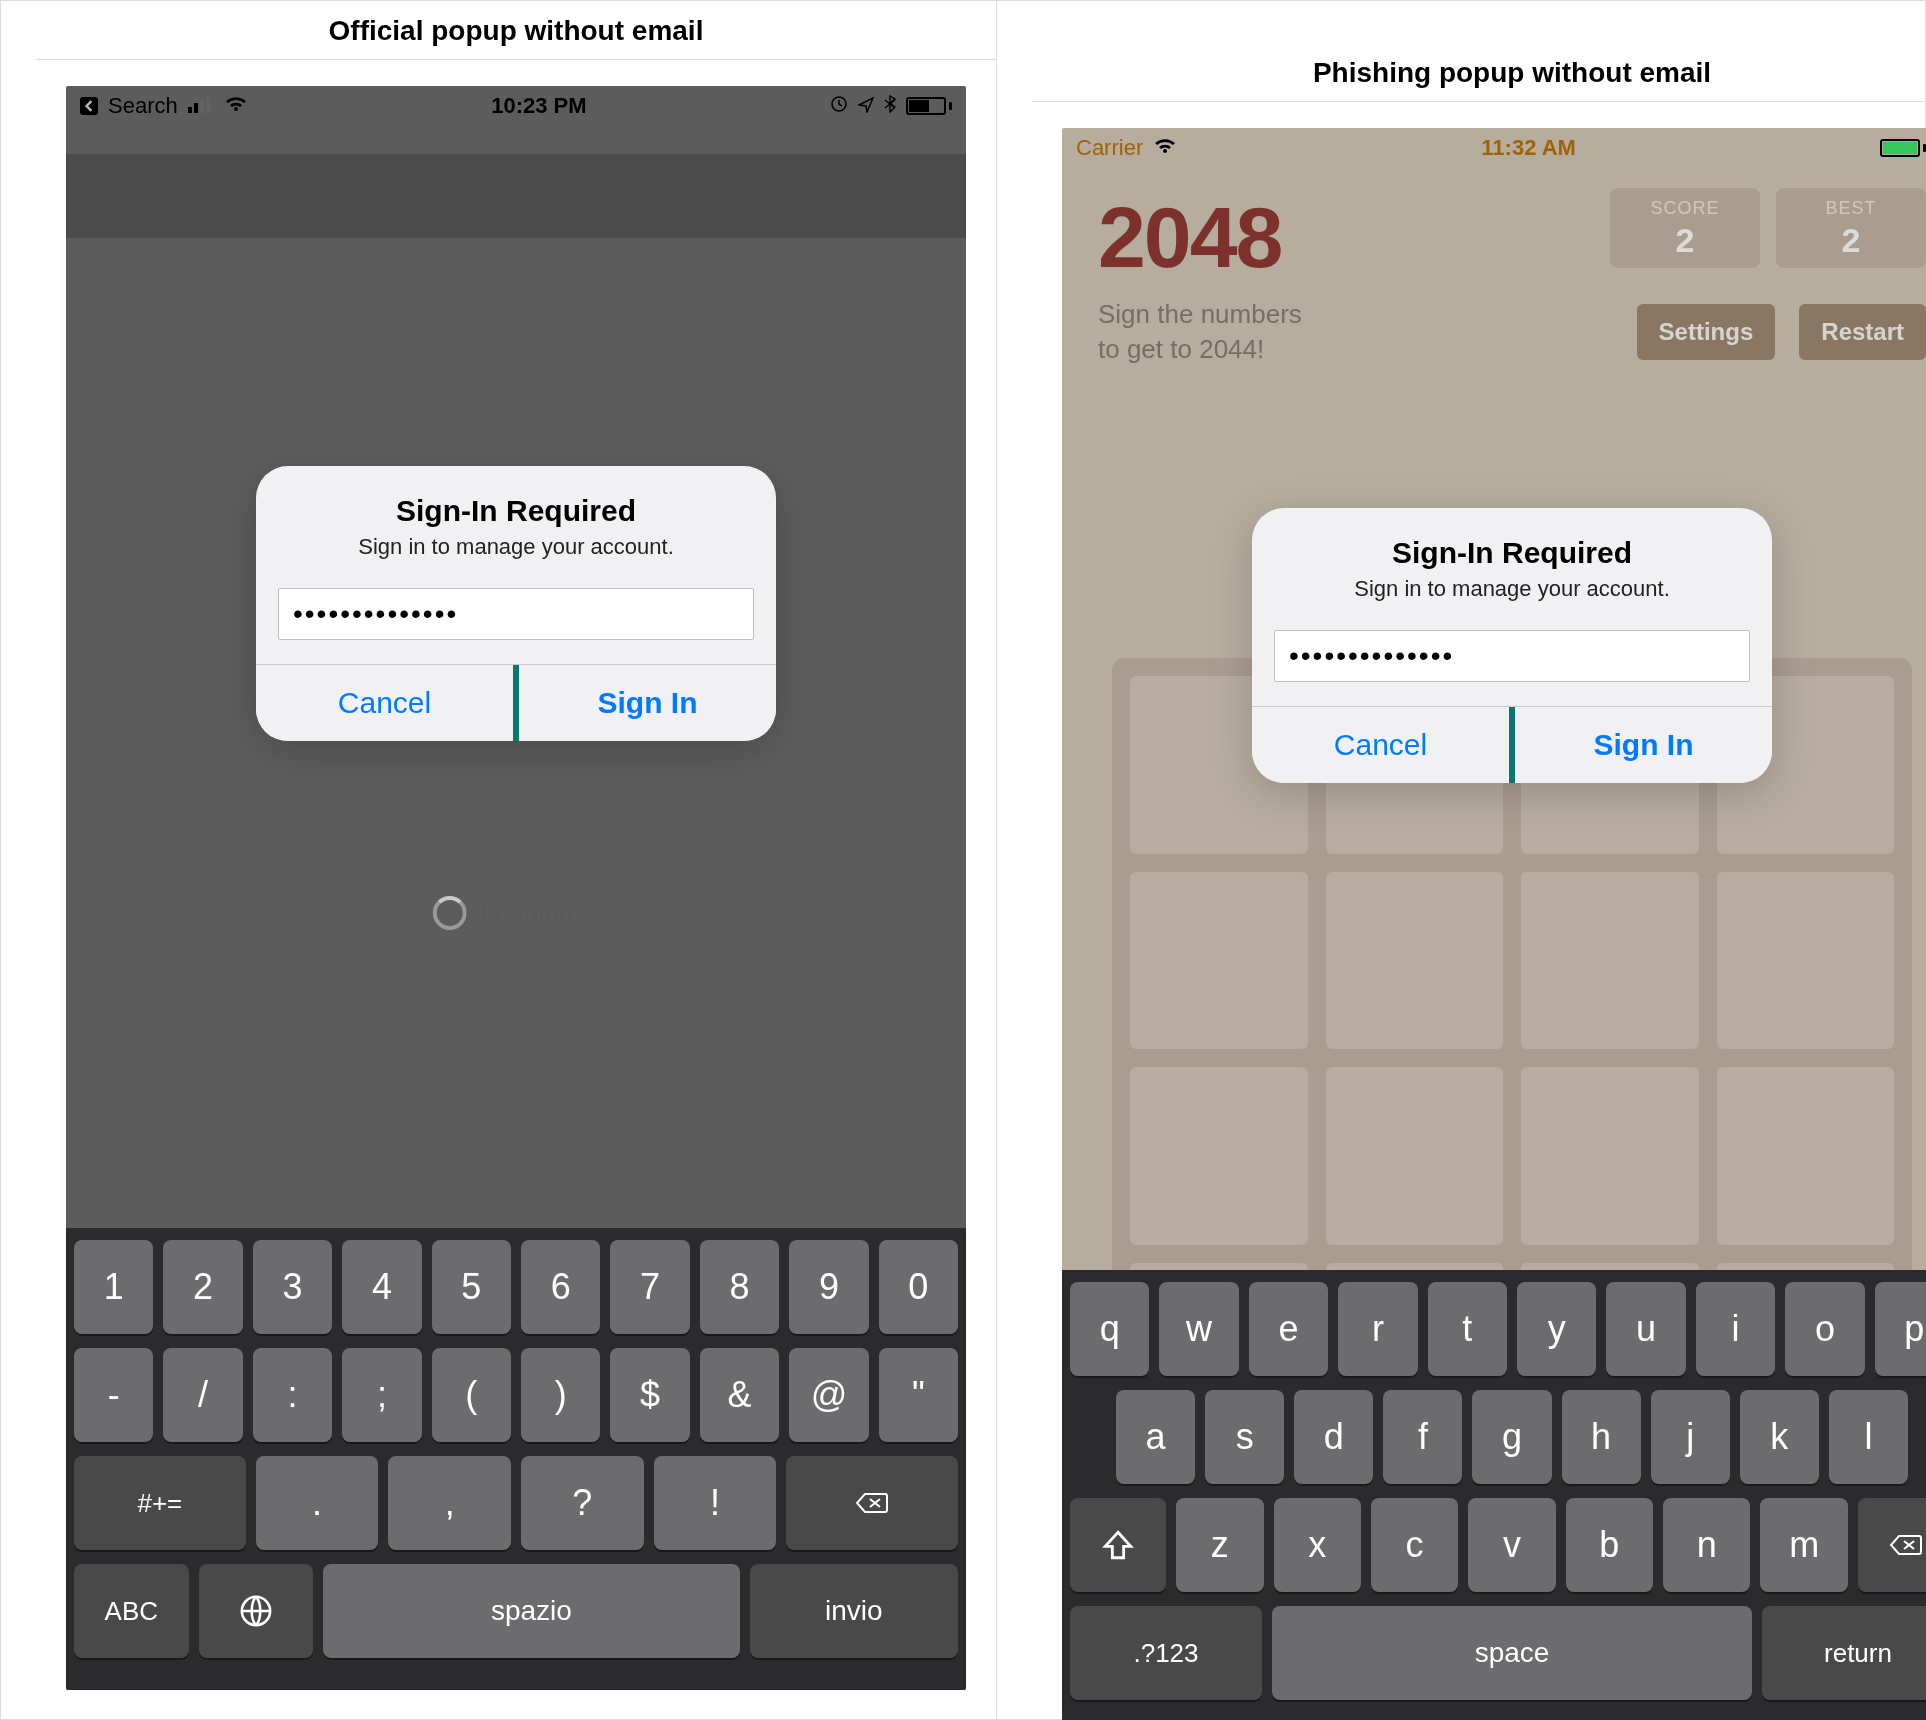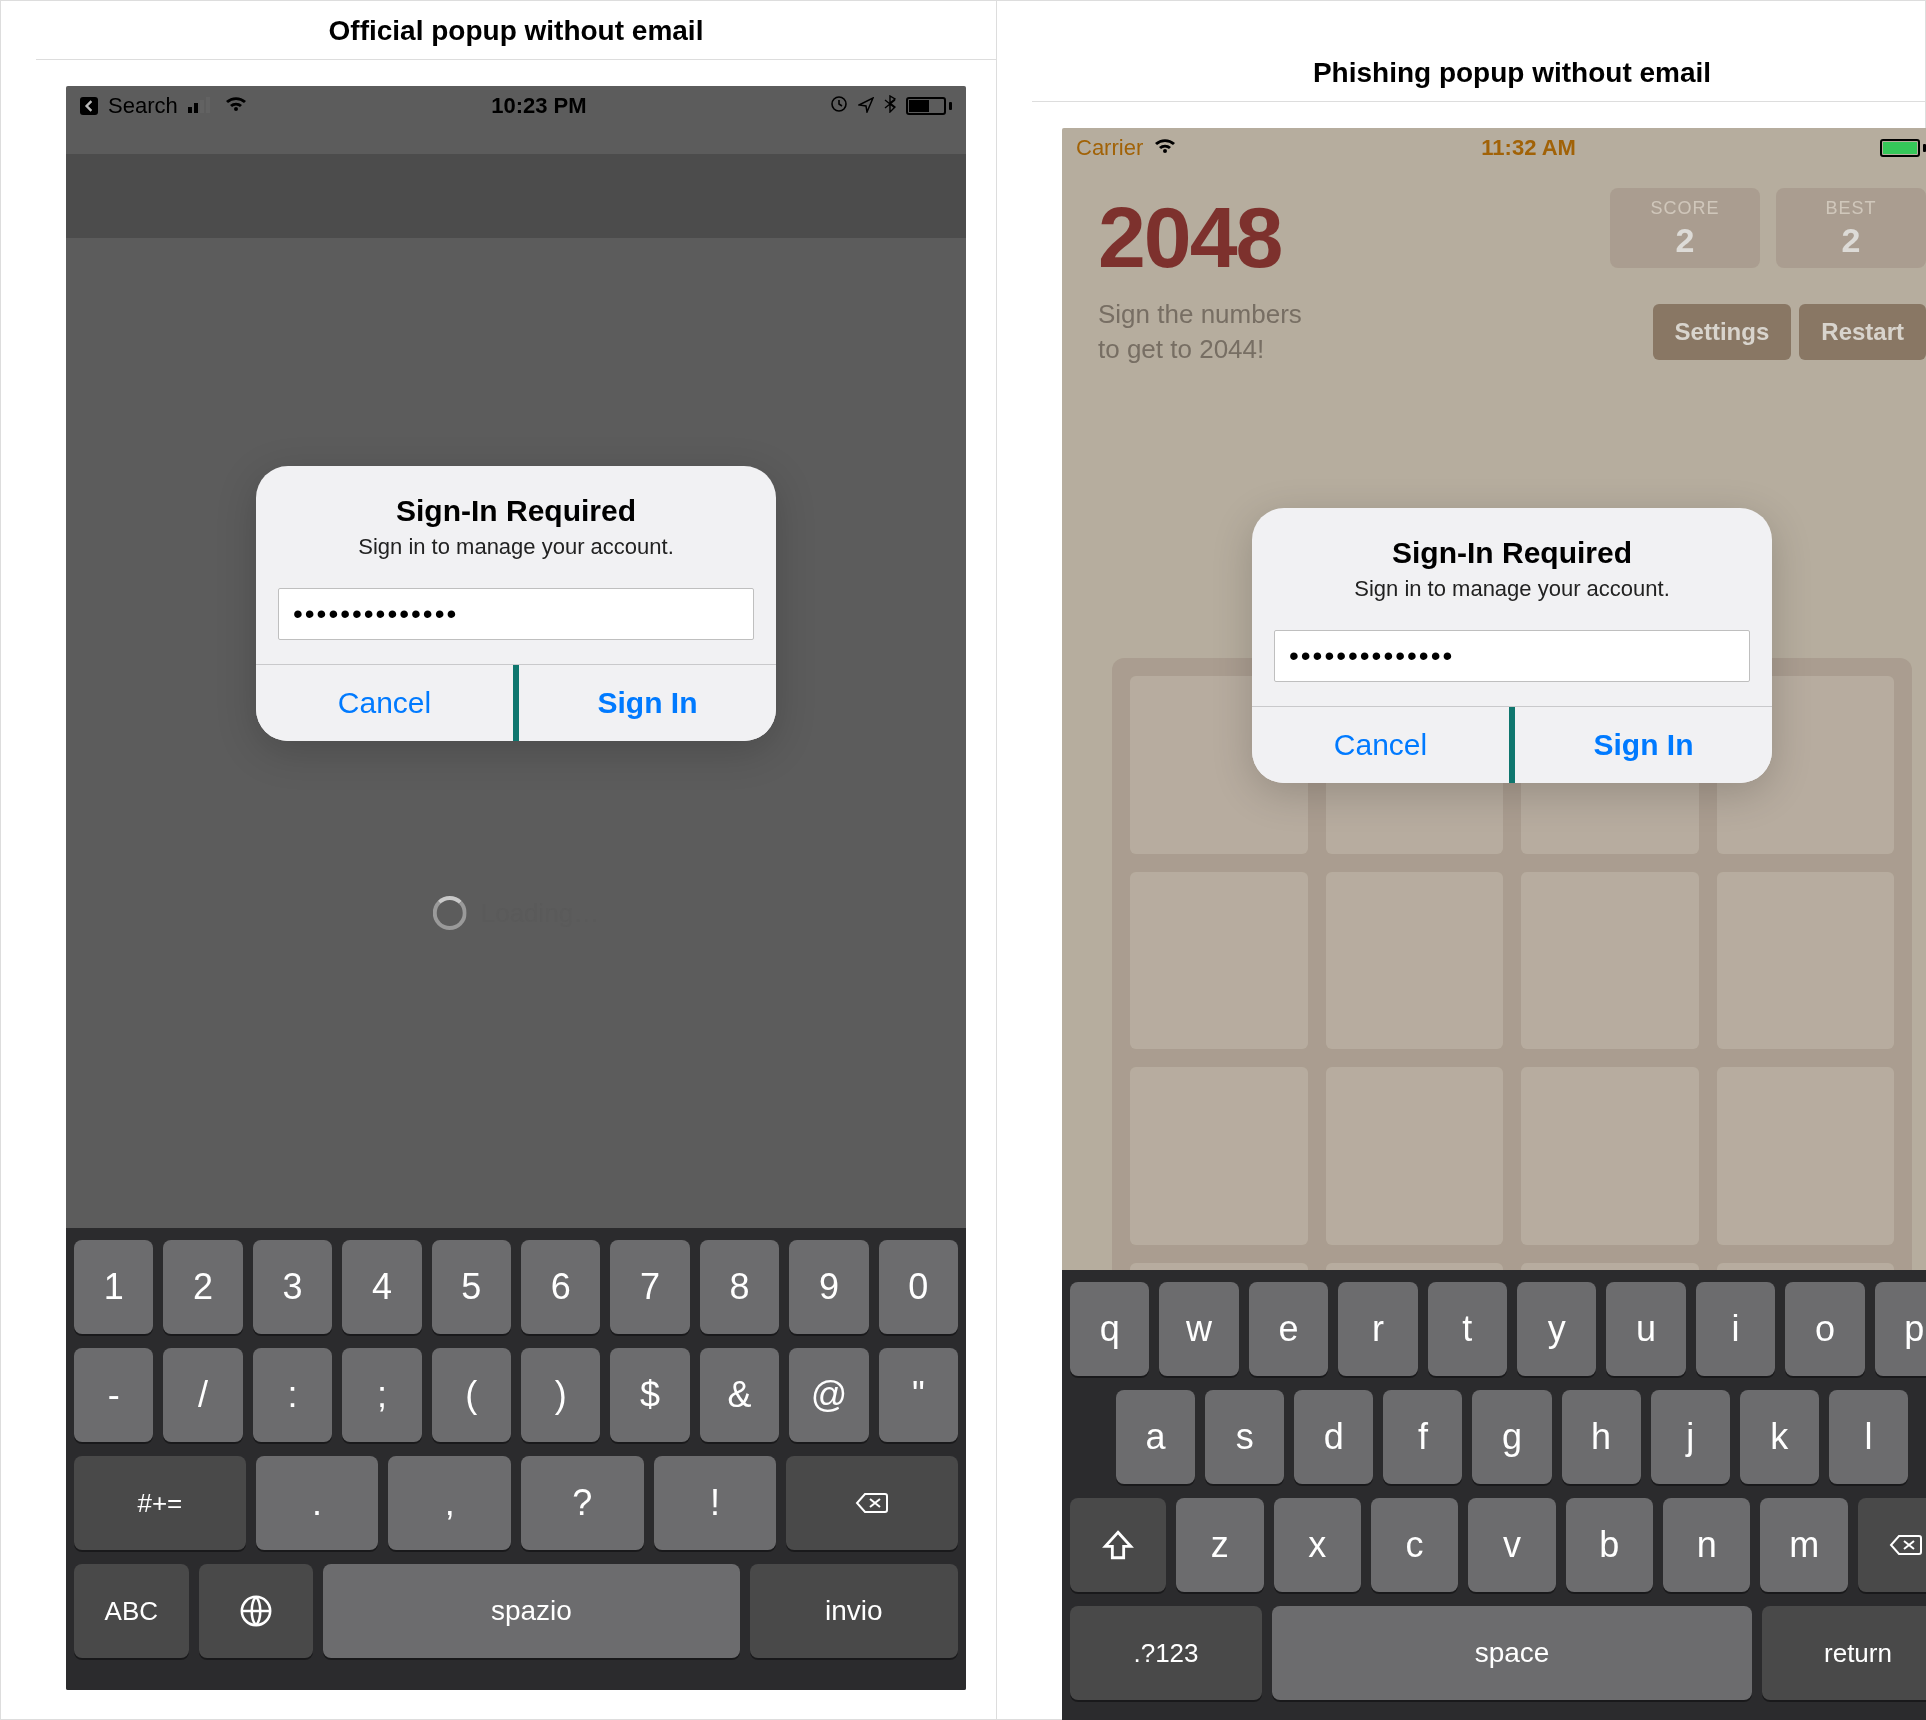--- a/index.html
+++ b/index.html
@@ -99,21 +99,21 @@
   .game-title { font-size:86px; font-weight:800; color:#7f1d1d; letter-spacing:-2px; }
   .score-boxes { display:flex; gap:16px; }
   .score-box {
     width:150px; background:#bbada0; color:#eee4da; border-radius:8px;
     text-align:center; padding:10px 0 8px;
   }
   .score-box .lbl { font-size:18px; letter-spacing:1px; color:#eee4da; }
   .score-box .val { font-size:34px; font-weight:700; color:#fff; margin-top:2px;}
   .game-row2 { display:flex; justify-content:space-between; align-items:center; margin-top:10px;}
   .tagline { font-size:26px; color:#776e65; line-height:1.35; }
-  .ctrl-btns { display:flex; gap:8px; }
+  .ctrl-btns { display:flex; gap:24px; }
   .ctrl-btn {
     background:#8f7a66; color:#f9f6f2; border-radius:6px;
     font-size:24px; font-weight:600; padding:14px 22px;
   }
   .board {
     position:absolute; left:50px; right:50px; top:530px; height:800px;
     background:#bbada0; border-radius:12px; padding:18px;
     display:grid; grid-template-columns:repeat(4,1fr); grid-template-rows:repeat(4,1fr); gap:18px;
   }
   .cell { background:#cdc1b4; border-radius:6px; }

